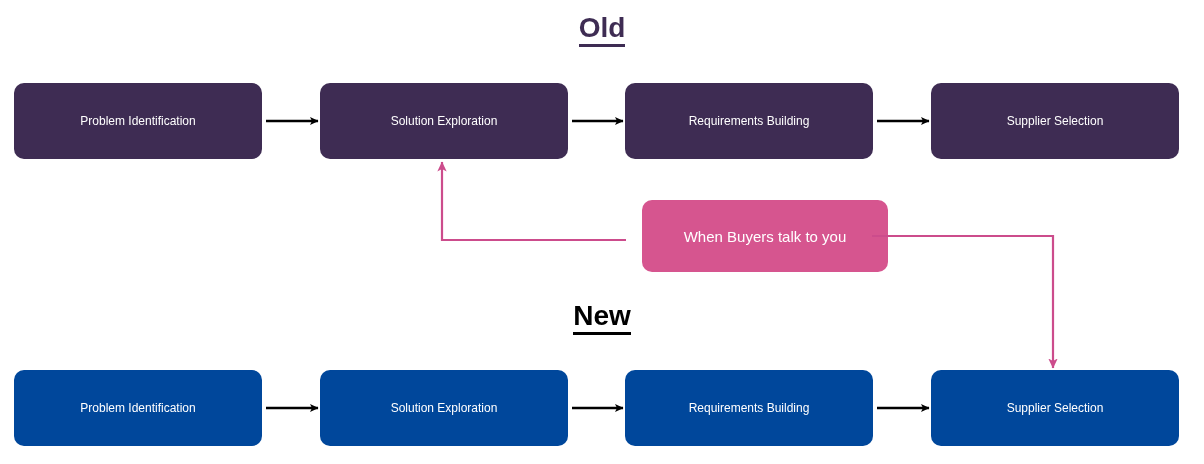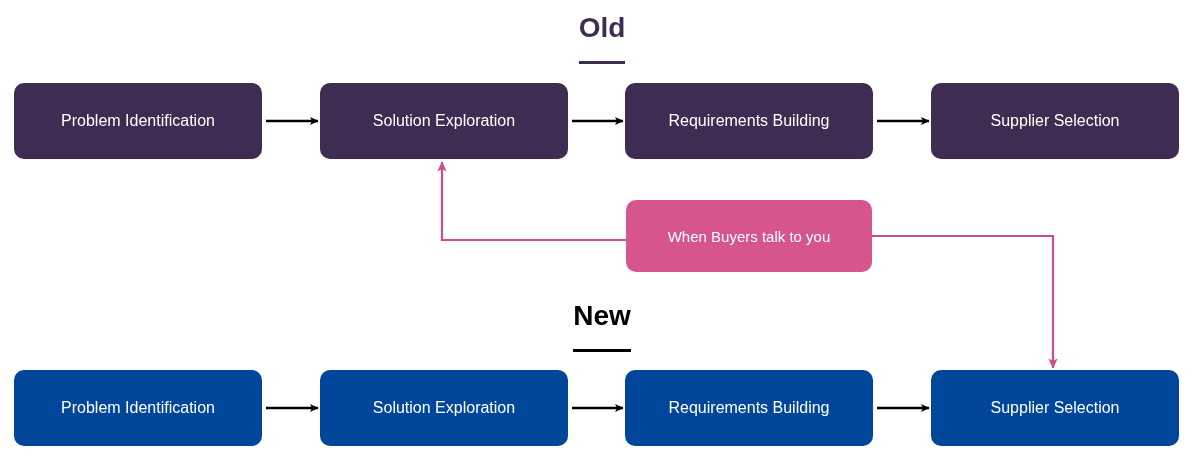--- a/index.html
+++ b/index.html
@@ -20,21 +20,21 @@
   .section-title {
     position: absolute;
     font-size: 28px;
     font-weight: bold;
     text-align: center;
     white-space: nowrap;
     letter-spacing: 0px;
   }
   .section-title .title-text {
     border-bottom: 3px solid currentColor;
-    padding-bottom: 18px;
+    padding-bottom: 1px;
   }
   #title-old {
     left: 0;
     top: 12px;
     width: 1204px;
     color: #3e2c53;
   }
   #title-new {
     left: 0;
     top: 300px;
@@ -43,31 +43,31 @@
   }
   .stage-box {
     position: absolute;
     height: 76px;
     width: 248px;
     border-radius: 10px;
     display: flex;
     align-items: center;
     justify-content: center;
     color: #ffffff;
-    font-size: 16px;
+    font-size: 12px;
     font-weight: 400;
     text-align: center;
     line-height: 1.2;
     box-sizing: border-box;
   }
   .row-old .stage-box { background: #3e2c53; }
   .row-new .stage-box { background: #00479b; }
   .pink-box {
     position: absolute;
-    left: 626px;
+    left: 642px;
     top: 200px;
     width: 246px;
     height: 72px;
     border-radius: 10px;
     background: #d6558f;
     display: flex;
     align-items: center;
     justify-content: center;
     color: #ffffff;
     font-size: 15px;

